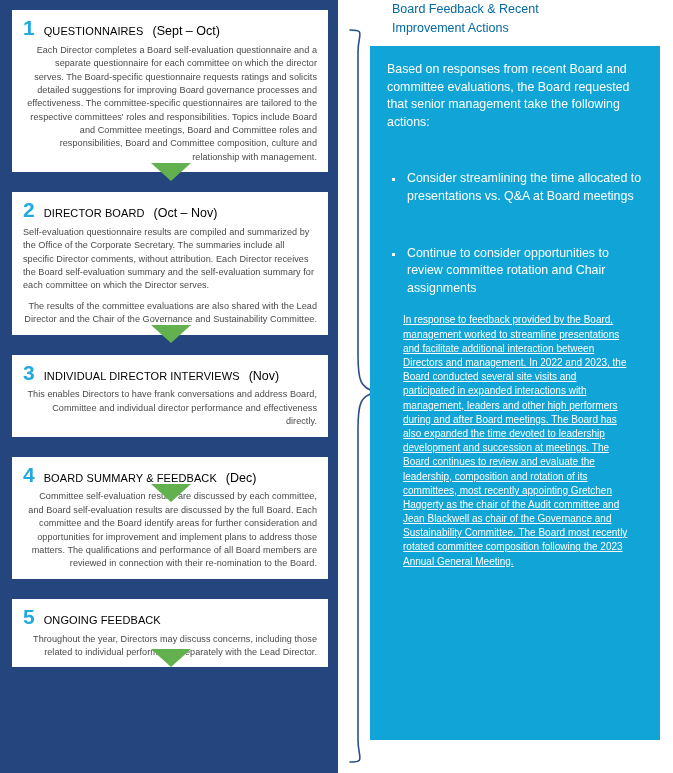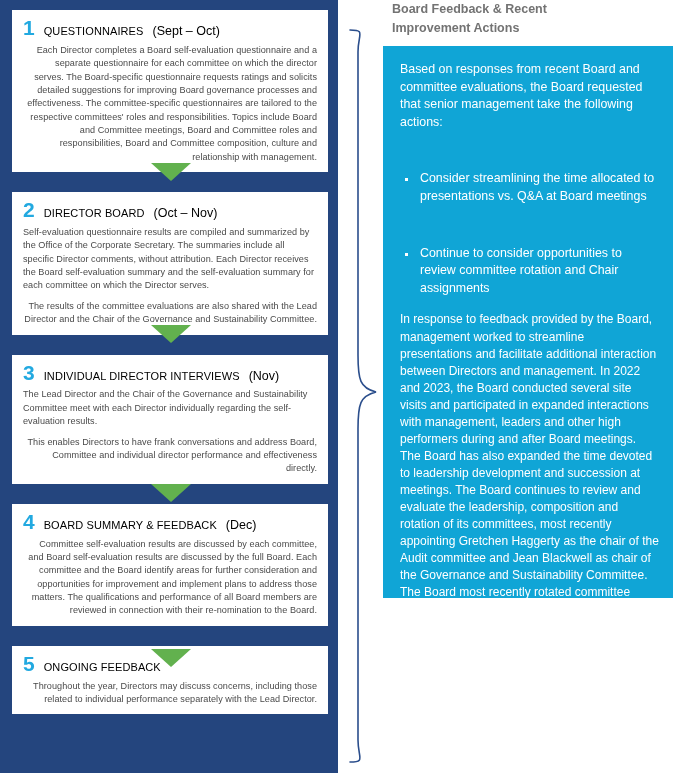--- a/index.html
+++ b/index.html
@@ -51,42 +51,42 @@
     border-right:20px solid transparent;border-top:18px solid #62B14E;
     z-index:4;
   }
 
   
   #bracket{position:absolute;left:336px;top:0;width:48px;height:773px;}
 
   
   #feedback-title{
     position:absolute;left:392px;top:0px;width:270px;
-    color:#737373;font-size:12.5px;font-weight:bold;line-height:1.55;
+    color:#0369a1;font-size:12.5px;font-weight:normal;line-height:1.55;
   }
   #feedback-panel{
-    position:absolute;left:383px;top:46px;width:290px;height:552px;
+    position:absolute;left:370px;top:46px;width:290px;height:694px;
     background:#10A5D6;box-sizing:border-box;padding:15px 14px 14px 17px;
     color:#ffffff;overflow:hidden;
   }
   #feedback-panel .intro{
     margin:0 0 14px 0;font-size:12.4px;line-height:1.42;
   }
   ul.actions{list-style:none;margin:0 0 14px 0;padding:0;}
   ul.actions li{
     position:relative;padding-left:20px;margin-bottom:15px;
     font-size:12.4px;line-height:1.42;margin-top:39px;
   }
   ul.actions li:last-child{margin-bottom:0;}
   ul.actions li .bullet{
     position:absolute;left:5px;top:8px;width:3px;height:3px;
     background:#ffffff;
   }
   #feedback-panel .response{
-    margin:0;font-size:12px;line-height:1.42;
+    margin:16px;font-size:10px;line-height:1.42;text-decoration:underline;
   }
 </style>
 </head>
 <body>
 
 <div id="process-column">
 
   <div class="step-card">
     <div class="step-head">
       <span class="step-num">1</span>
@@ -113,21 +113,20 @@
   </div>
 
   <div class="step-card">
     <div class="step-head">
       <span class="step-num">3</span>
       <span class="step-title-wrap">
         <span class="step-title">INDIVIDUAL DIRECTOR INTERVIEWS</span><span class="step-period">(Nov)</span>
       </span>
     </div>
     <div class="step-body">
-      <p>The Lead Director and the Chair of the Governance and Sustainability Committee meet with each Director individually regarding the self-evaluation results.</p>
       <p>This enables Directors to have frank conversations and address Board, Committee and individual director performance and effectiveness directly.</p>
     </div>
   </div>
 
   <div class="step-card">
     <div class="step-head">
       <span class="step-num">4</span>
       <span class="step-title-wrap">
         <span class="step-title">BOARD SUMMARY &amp; FEEDBACK</span><span class="step-period">(Dec)</span>
       </span>

